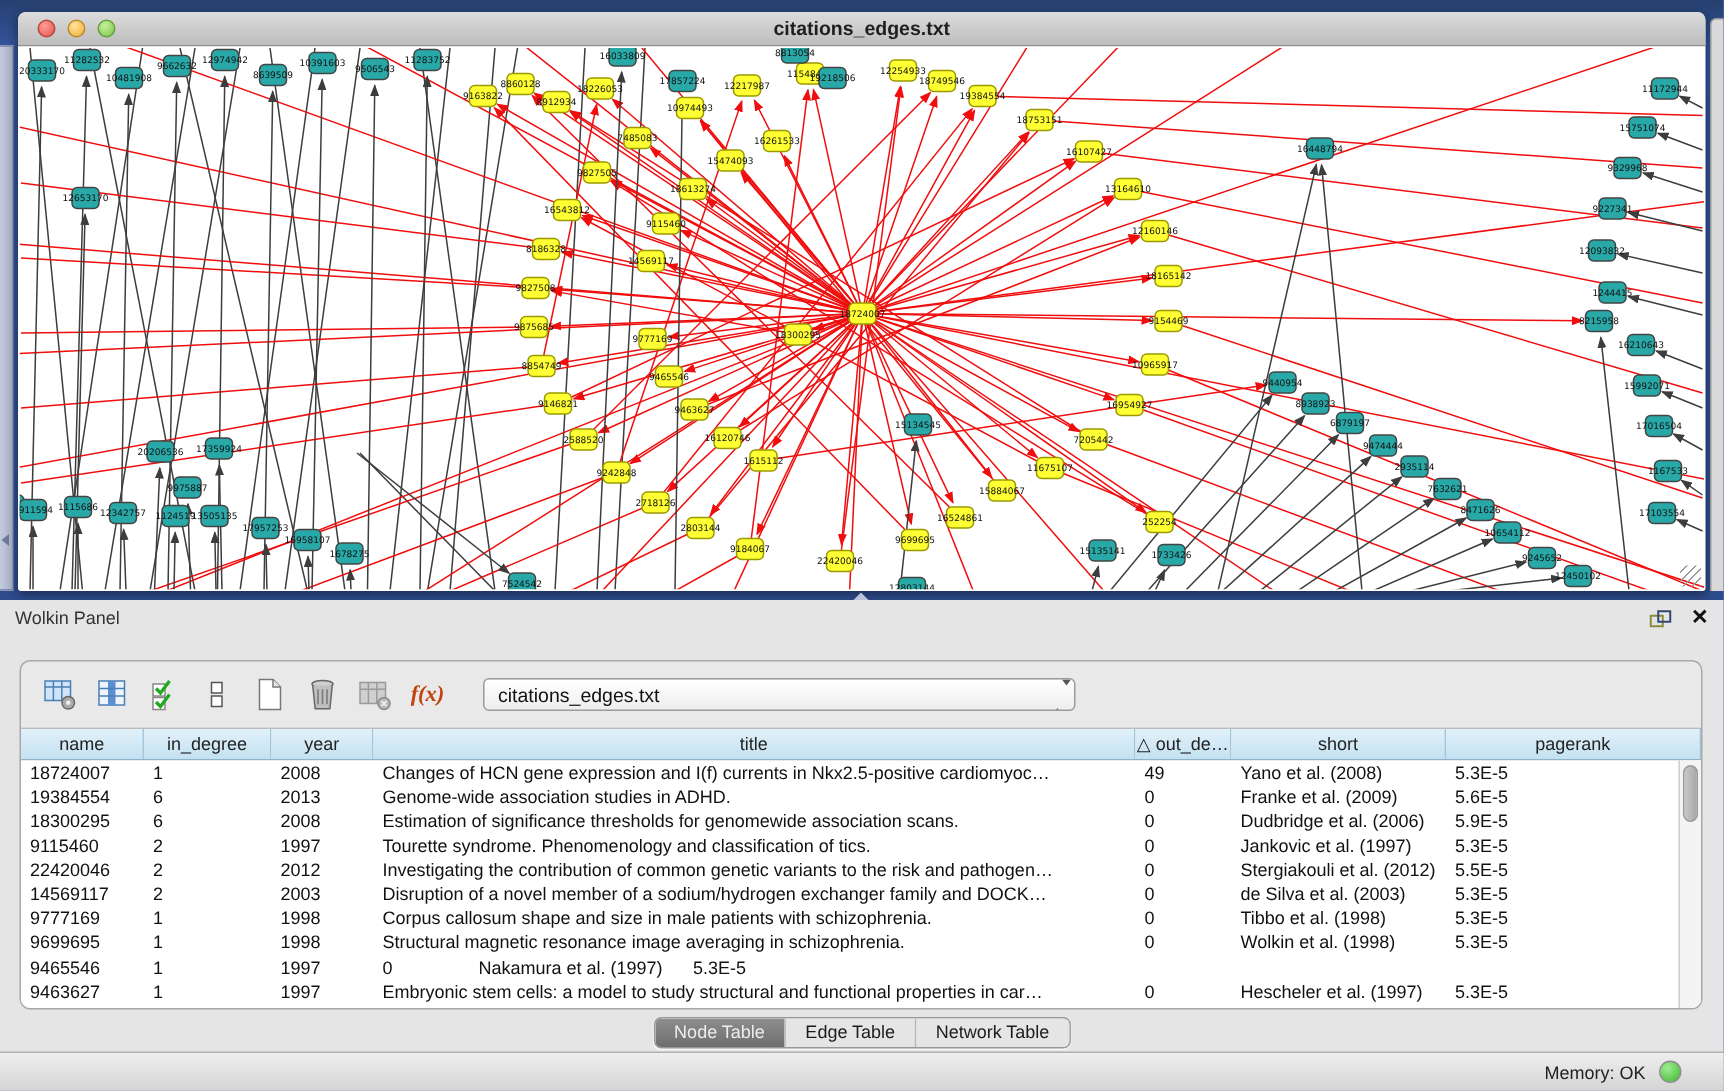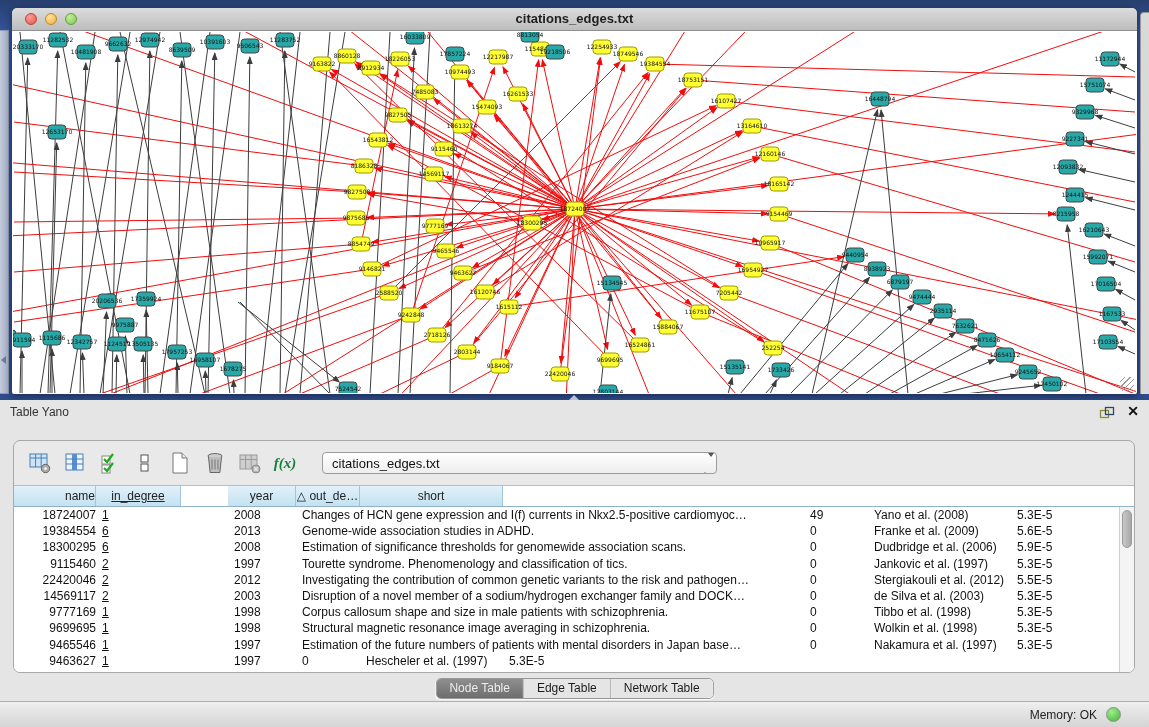--- a/index.html
+++ b/index.html
@@ -35,38 +35,38 @@
   
   .table-panel{position:absolute;left:0;top:400px;width:1149px;height:327px;background:#e5e5e5;}
   .panel-header{position:relative;height:26px;}
   .panel-title{position:absolute;left:10px;top:5px;font-size:12px;color:#333;}
   .float-icon{position:absolute;right:34px;top:6px;width:16px;height:14px;cursor:default;}
   .close-icon{position:absolute;right:10px;top:3px;font-size:14px;font-weight:bold;color:#111;}
   .panel-box{position:absolute;left:13px;top:40px;width:1122px;height:233px;
     border:1px solid #a8a8a8;border-radius:7px;background:#e9e9e9;overflow:hidden;}
   .toolbar{height:44px;display:flex;align-items:center;padding-left:12px;}
   .tool{width:28px;height:28px;display:flex;align-items:center;justify-content:center;margin-right:7px;}
-  .fx{font-family:"Liberation Serif",serif;font-style:italic;font-size:15px;color:#15803d;font-weight:bold;}
+  .fx{font-family:"Liberation Serif",serif;font-style:italic;font-size:15px;color:#c2410c;font-weight:bold;}
   .dropdown{position:relative;width:395px;height:22px;margin-left:16px;
     border:1px solid #9c9c9c;border-radius:4px;background:linear-gradient(#ffffff,#eeeeee);
     font-size:13px;color:#111;padding:3px 22px 0 9px;white-space:nowrap;overflow:hidden;}
   .dropdown .arrows{position:absolute;right:7px;top:4px;width:7px;}
   .dropdown .arrows .up{width:0;height:0;margin-bottom:2px;
     border-left:3.5px solid transparent;border-right:3.5px solid transparent;border-bottom:4px solid #555;}
   .dropdown .arrows .dn{width:0;height:0;
     border-left:3.5px solid transparent;border-right:3.5px solid transparent;border-top:4px solid #555;}
 
   .data-table{position:absolute;left:0;top:44px;right:0;bottom:0;background:#fff;border-top:1px solid #bcbcbc;}
   .thead{display:flex;height:21px;border-bottom:1px solid #8fb2c8;}
   .th{background:linear-gradient(#e2f1fa,#c3e1f1);border-right:1px solid #9fc6dc;
     font-size:12px;color:#222;text-align:center;line-height:20px;overflow:hidden;white-space:nowrap;}
   .tbody .tr{display:flex;height:16.2px;background:#fff;}
   .td{font-size:12px;color:#111;line-height:16px;padding-left:6px;
     white-space:nowrap;overflow:hidden;}
-  .col-0{width:82px;text-align:right;}.col-1{width:85px;text-decoration:underline;}.col-2{width:68px;margin-left:47px;}.col-3{width:508px;}
+  .col-0{width:82px;}.col-1{width:85px;}.col-2{width:68px;}.col-3{width:508px;}
   .col-4{width:64px;}.col-5{width:143px;}.col-6{flex:1;}
   .vscroll{position:absolute;right:0;top:21px;bottom:0;width:15px;background:#f4f4f4;border-left:1px solid #cfcfcf;}
   .vthumb{position:absolute;left:2px;top:3px;width:10px;height:38px;border-radius:5px;
     background:linear-gradient(90deg,#c9c9c9,#a8a8a8);border:1px solid #9a9a9a;}
 
   .tabs{position:absolute;left:50%;transform:translateX(-50%);bottom:28px;display:flex;height:21px;
     border:1px solid #989898;border-radius:5px;overflow:hidden;background:#fdfdfd;box-shadow:0 1px 1px rgba(255,255,255,.8);}
   .tab{padding:0 13px;font-size:12px;line-height:19px;color:#1c1c1c;border-right:1px solid #b4b4b4;background:#e5e5e5;}
   .tab:last-child{border-right:none;}
   .tab.selected{background:linear-gradient(#8e8e8e,#6e6e6e);color:#ededed;}
@@ -495,21 +495,21 @@
       <div class="resize-grip"></div>
     </div>
   </div>
 
   <div class="right-strip"></div>
   <div class="splitter-handle"></div>
 </div>
 
 <div class="table-panel">
   <div class="panel-header">
-    <span class="panel-title">Table Yano</span>
+    <span class="panel-title">Wolkin Panel</span>
     <span class="float-icon">
       <svg width="16" height="14" viewBox="0 0 16 14">
         <rect x="1.5" y="4.5" width="8" height="7" fill="none" stroke="#8a8a3a" stroke-width="1.3"></rect>
         <rect x="6.5" y="1.5" width="8" height="7" fill="none" stroke="#2e4470" stroke-width="1.3"></rect>
       </svg>
     </span>
     <span class="close-icon">✕</span>
   </div>
 
   <div class="panel-box">
@@ -572,22 +572,24 @@
           <span class="up"></span><span class="dn"></span>
         </span>
       </div>
     </div>
 
     <div class="data-table">
       <div class="thead" id="thead">
           <div class="th col-0">name</div>
           <div class="th col-1">in_degree</div>
           <div class="th col-2">year</div>
+          <div class="th col-3">title</div>
           <div class="th col-4">△ out_de…</div>
           <div class="th col-5">short</div>
+          <div class="th col-6">pagerank</div>
         </div>
       <div class="tbody" id="tbody">
           <div class="tr">
             <div class="td col-0">18724007</div>
             <div class="td col-1">1</div>
             <div class="td col-2">2008</div>
             <div class="td col-3">Changes of HCN gene expression and I(f) currents in Nkx2.5-positive cardiomyoc…</div>
             <div class="td col-4">49</div>
             <div class="td col-5">Yano et al. (2008)</div>
             <div class="td col-6">5.3E-5</div>
@@ -652,29 +654,29 @@
             <div class="td col-2">1998</div>
             <div class="td col-3">Structural magnetic resonance image averaging in schizophrenia.</div>
             <div class="td col-4">0</div>
             <div class="td col-5">Wolkin et al. (1998)</div>
             <div class="td col-6">5.3E-5</div>
           </div>
           <div class="tr">
             <div class="td col-0">9465546</div>
             <div class="td col-1">1</div>
             <div class="td col-2">1997</div>
-            <div class="td col-3">Estimation of the future numbers of patients with mental disorders in Japan base…</div>
             <div class="td col-4">0</div>
             <div class="td col-5">Nakamura et al. (1997)</div>
             <div class="td col-6">5.3E-5</div>
           </div>
           <div class="tr">
             <div class="td col-0">9463627</div>
             <div class="td col-1">1</div>
             <div class="td col-2">1997</div>
+            <div class="td col-3">Embryonic stem cells: a model to study structural and functional properties in car…</div>
             <div class="td col-4">0</div>
             <div class="td col-5">Hescheler et al. (1997)</div>
             <div class="td col-6">5.3E-5</div>
           </div>
         </div>
       <div class="vscroll">
         <div class="vthumb"></div>
       </div>
     </div>
   </div>

